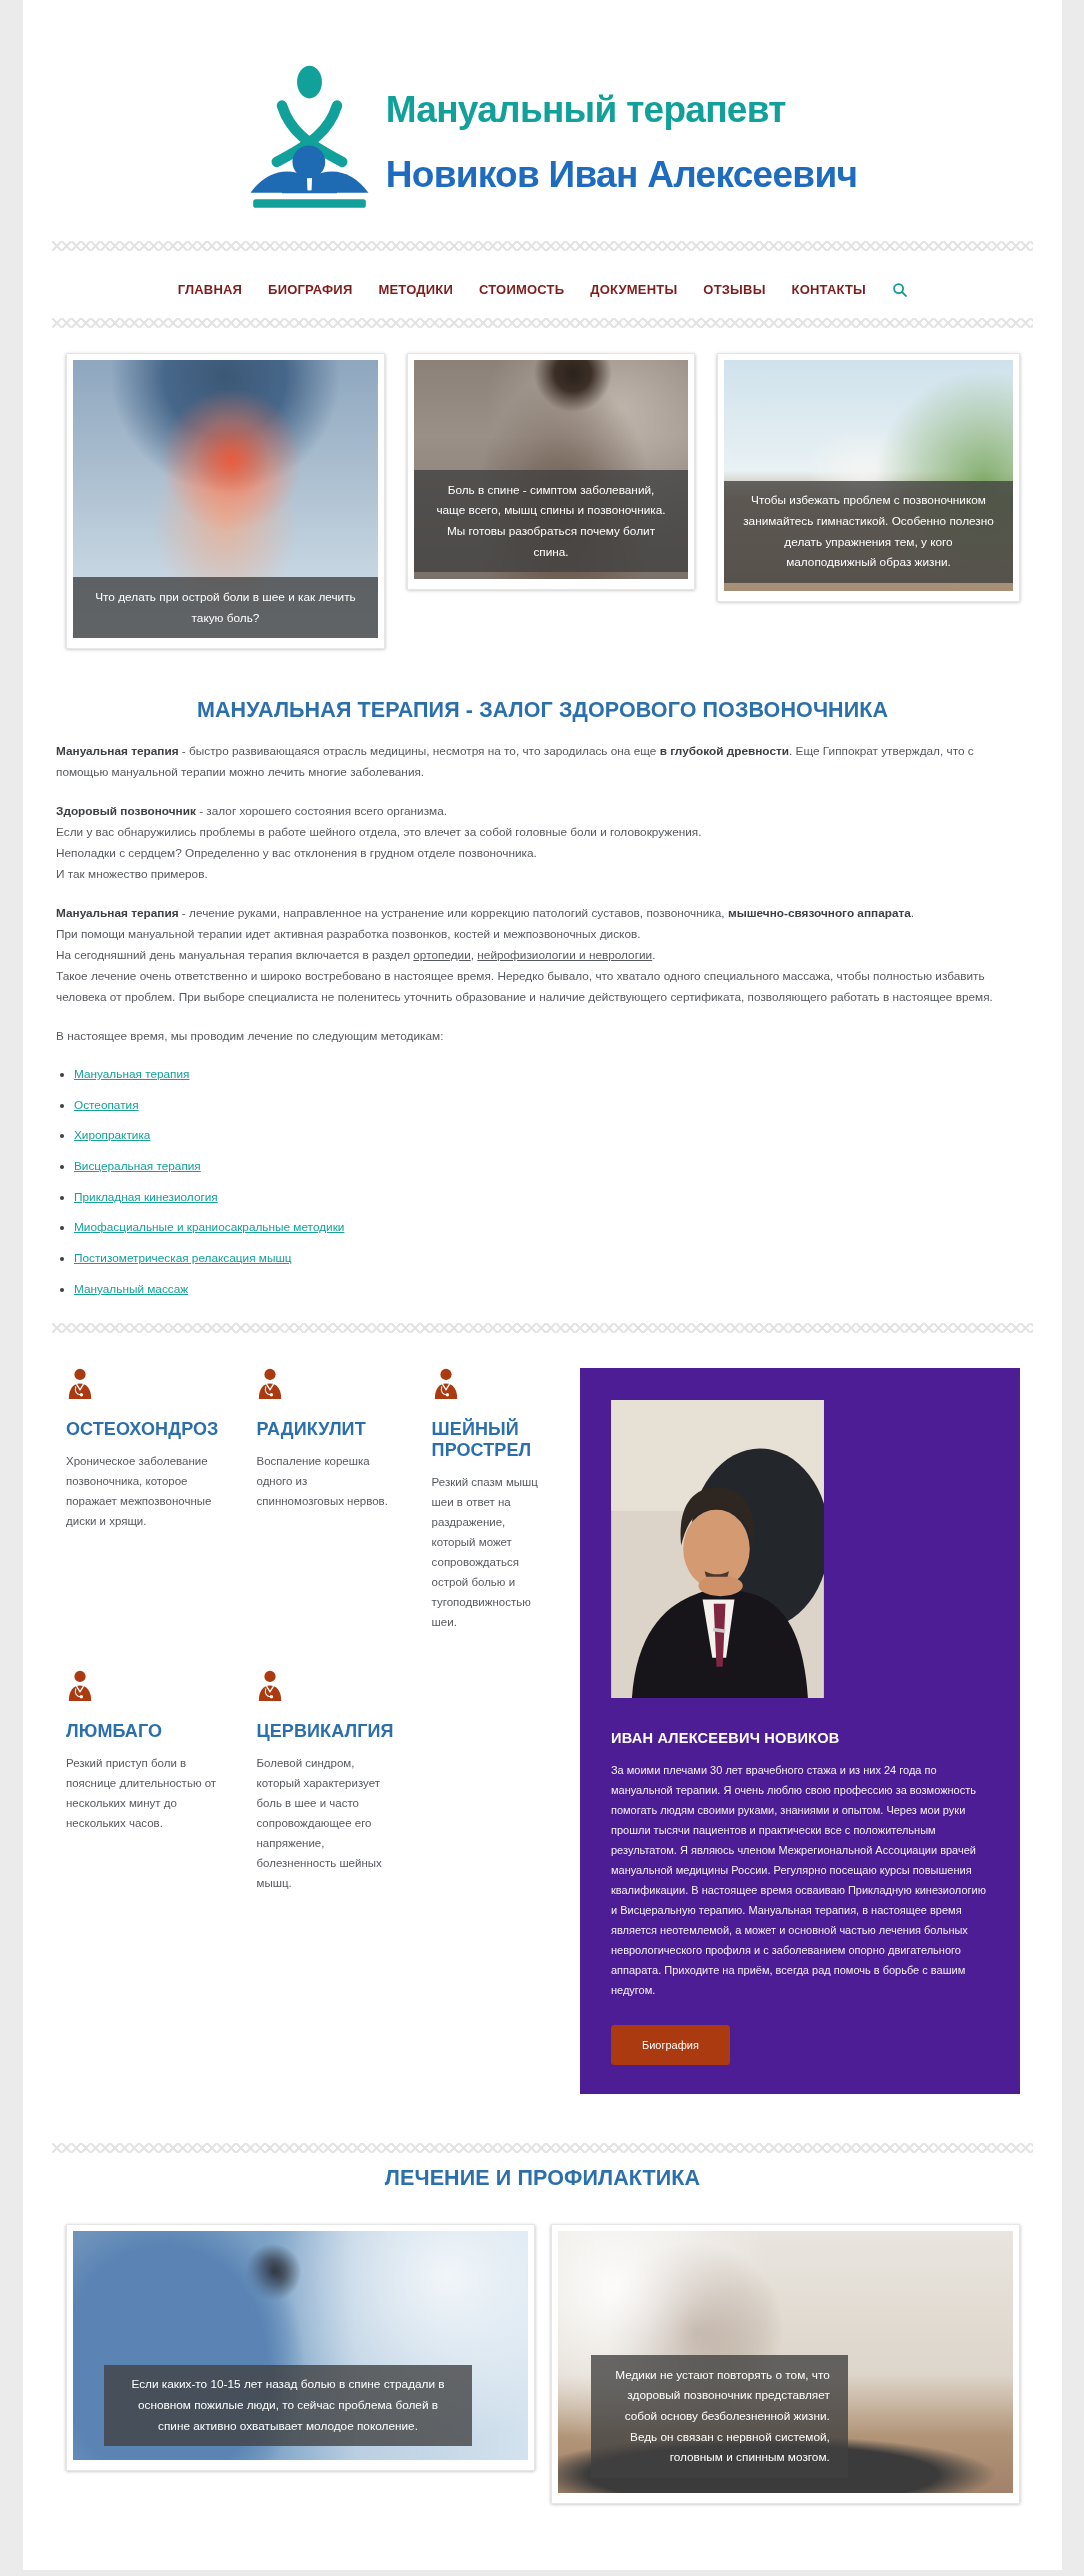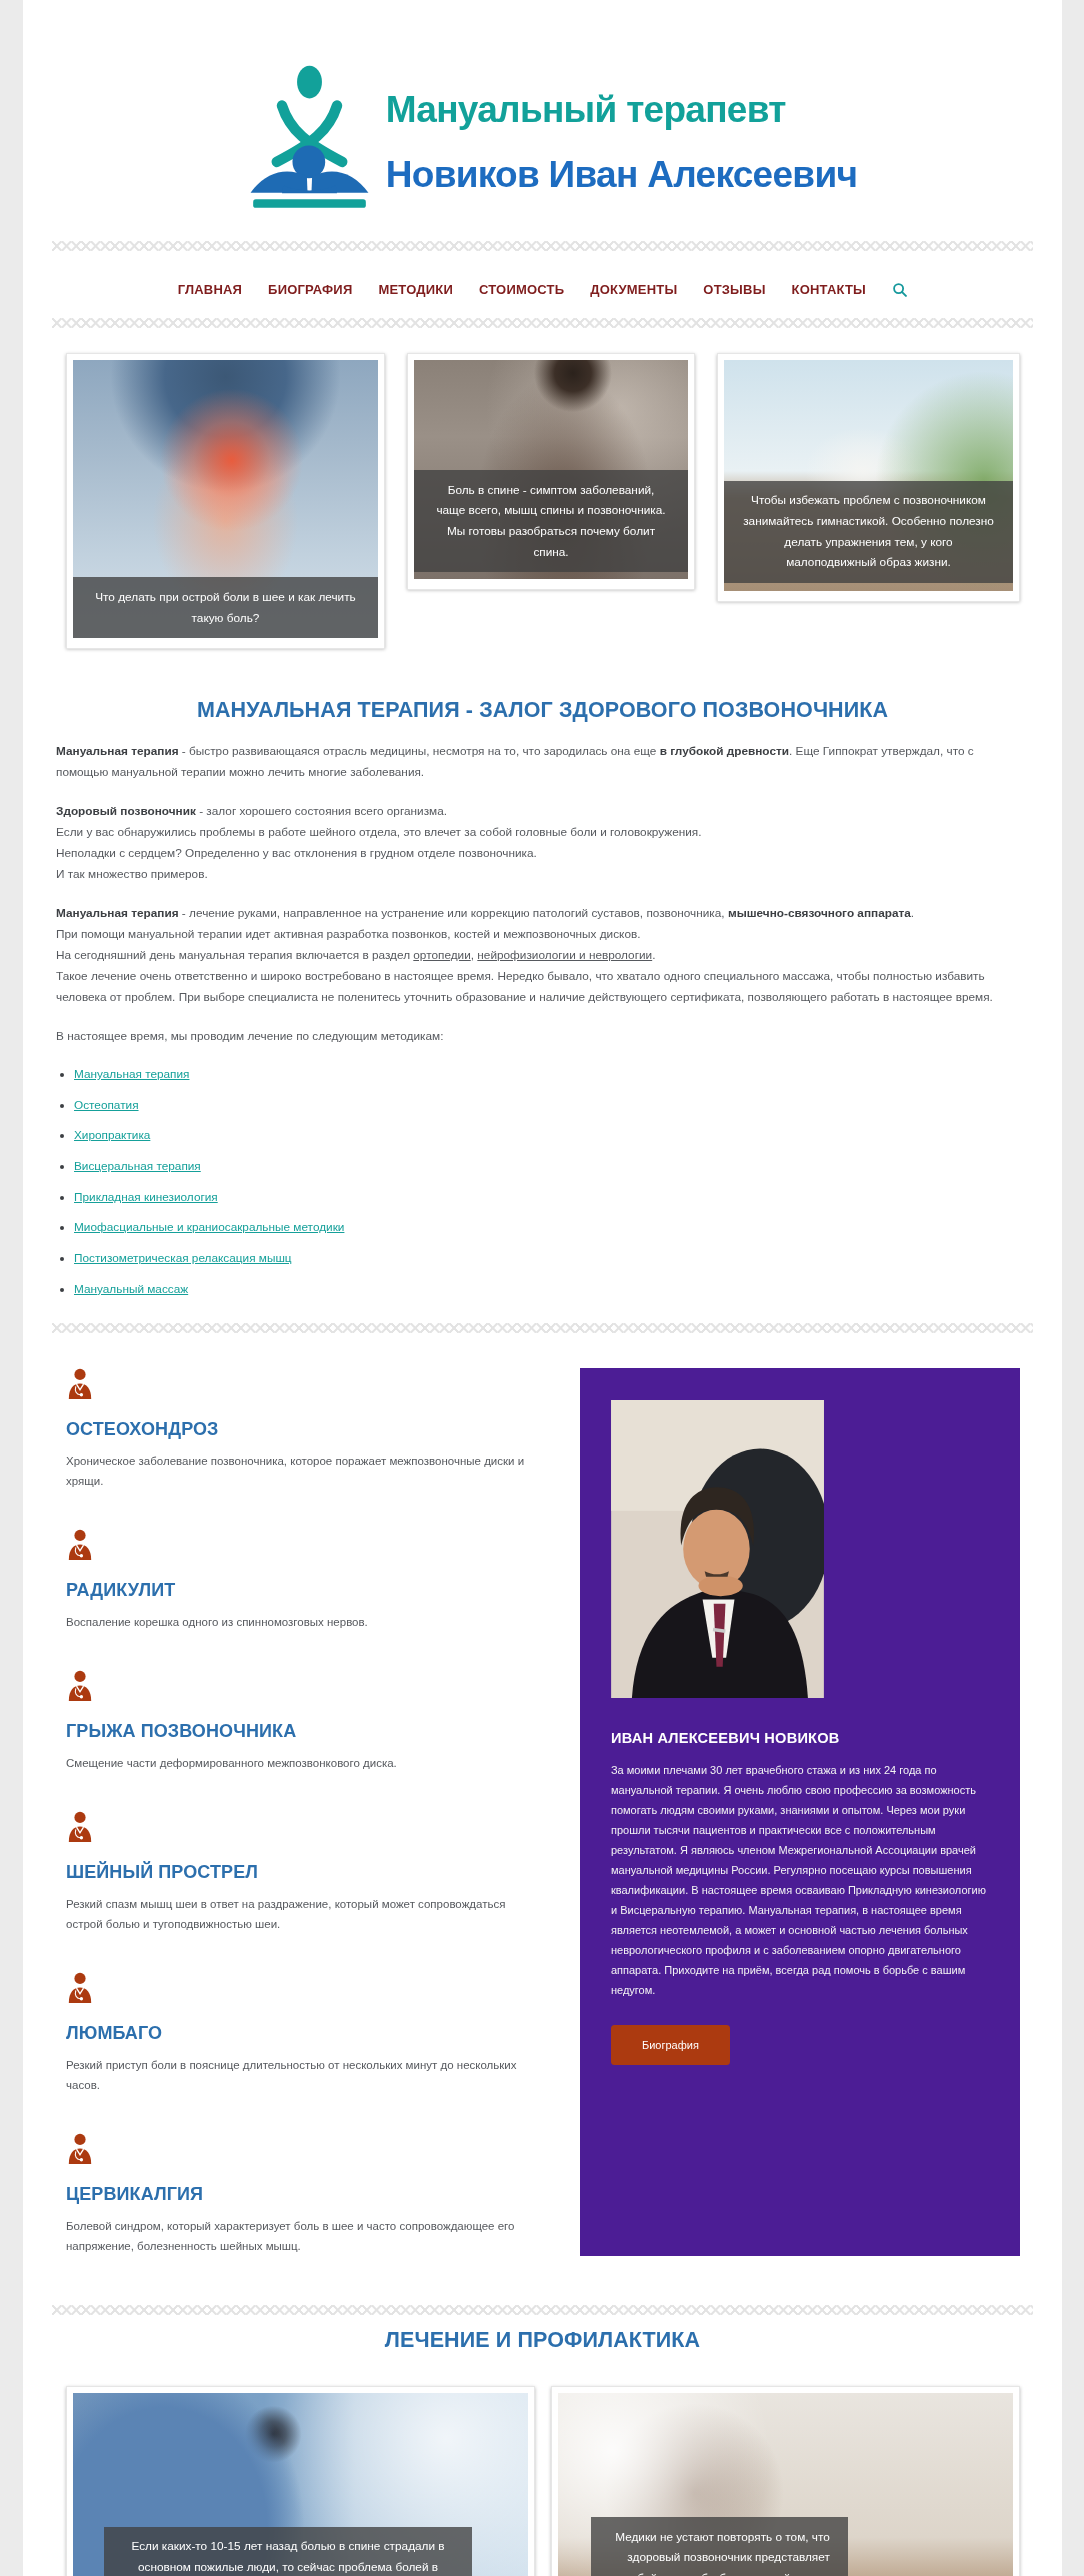--- a/index.html
+++ b/index.html
@@ -85,21 +85,21 @@
   }
   .article p { font-size: 11.8px; line-height: 21px; margin-top: 18px; color: #56595e; }
   .article strong { color: #3c3f43; }
   .tlink-gray { color: #56595e; text-decoration: underline; cursor: pointer; }
   .methods { margin-top: 16.7px; padding-left: 18px; }
   .methods li { margin-bottom: 9.7px; font-size: 11.8px; line-height: 21px; color: #3c3f43; }
   .methods a { color: #15a09a; text-decoration: underline; cursor: pointer; }
 
   
   .duo { display: flex; justify-content: space-between; padding: 35px 42px 0 43px; gap: 38px; }
-  .diseases { width: 486px; display: grid; grid-template-columns: 1fr; column-gap: 38px; row-gap: 38px; align-content: start; }
+  .diseases { width: 486px; display: grid; grid-template-columns: 1fr 1fr 1fr; column-gap: 38px; row-gap: 38px; align-content: start; }
   .dis h3 { color: #2c6fad; font-size: 18px; font-weight: bold; margin: 18px 0 11px 0; letter-spacing: 0.1px; }
   .dis p { font-size: 11.5px; line-height: 20px; color: #56595e; }
   .dis .dicon { display: inline-block; width: 28px; height: 31px; }
 
   .bio-box { width: 448px; background: #4c1d95; padding: 32px 31px 29px 31px; color: #fff; }
   .bio-photo { width: 213px; height: 298px; display: block; }
   .bio-name { font-size: 14.6px; font-weight: bold; letter-spacing: 0.2px; margin-top: 32px; color: #ffffff; }
   .bio-text { font-size: 11px; line-height: 20px; margin-top: 14px; color: #f4f4f4; }
   .bio-btn {
     margin-top: 25px; background: #ac3a10; color: #fff; border: none; border-radius: 3.5px;
@@ -244,33 +244,20 @@
                 <path d="M4 44 C4 29 11 22 20 22 C29 22 36 29 36 44 Z" fill="#ac3a10"></path>
                 <path d="M15 23 L20 31 L25 23" fill="none" stroke="#fff" stroke-width="2"></path>
                 <path d="M14 26 C12 33 15 38 20 38" fill="none" stroke="#fff" stroke-width="1.6"></path>
                 <circle cx="22" cy="38" r="2.4" fill="#fff"></circle>
               </svg>
           </span>
           <h3>РАДИКУЛИТ</h3>
           <p>Воспаление корешка одного из спинномозговых нервов.</p>
         </div>
 
-        <div class="dis">
-          <span class="dicon">
-            <svg viewBox="0 0 40 44" width="28" height="31">
-                <circle cx="20" cy="9" r="8" fill="#ac3a10"></circle>
-                <path d="M4 44 C4 29 11 22 20 22 C29 22 36 29 36 44 Z" fill="#ac3a10"></path>
-                <path d="M15 23 L20 31 L25 23" fill="none" stroke="#fff" stroke-width="2"></path>
-                <path d="M14 26 C12 33 15 38 20 38" fill="none" stroke="#fff" stroke-width="1.6"></path>
-                <circle cx="22" cy="38" r="2.4" fill="#fff"></circle>
-              </svg>
-          </span>
-          <h3>ГРЫЖА ПОЗВОНОЧНИКА</h3>
-          <p>Смещение части деформированного межпозвонкового диска.</p>
-        </div>
 
         <div class="dis">
           <span class="dicon">
             <svg viewBox="0 0 40 44" width="28" height="31">
                 <circle cx="20" cy="9" r="8" fill="#ac3a10"></circle>
                 <path d="M4 44 C4 29 11 22 20 22 C29 22 36 29 36 44 Z" fill="#ac3a10"></path>
                 <path d="M15 23 L20 31 L25 23" fill="none" stroke="#fff" stroke-width="2"></path>
                 <path d="M14 26 C12 33 15 38 20 38" fill="none" stroke="#fff" stroke-width="1.6"></path>
                 <circle cx="22" cy="38" r="2.4" fill="#fff"></circle>
               </svg>

